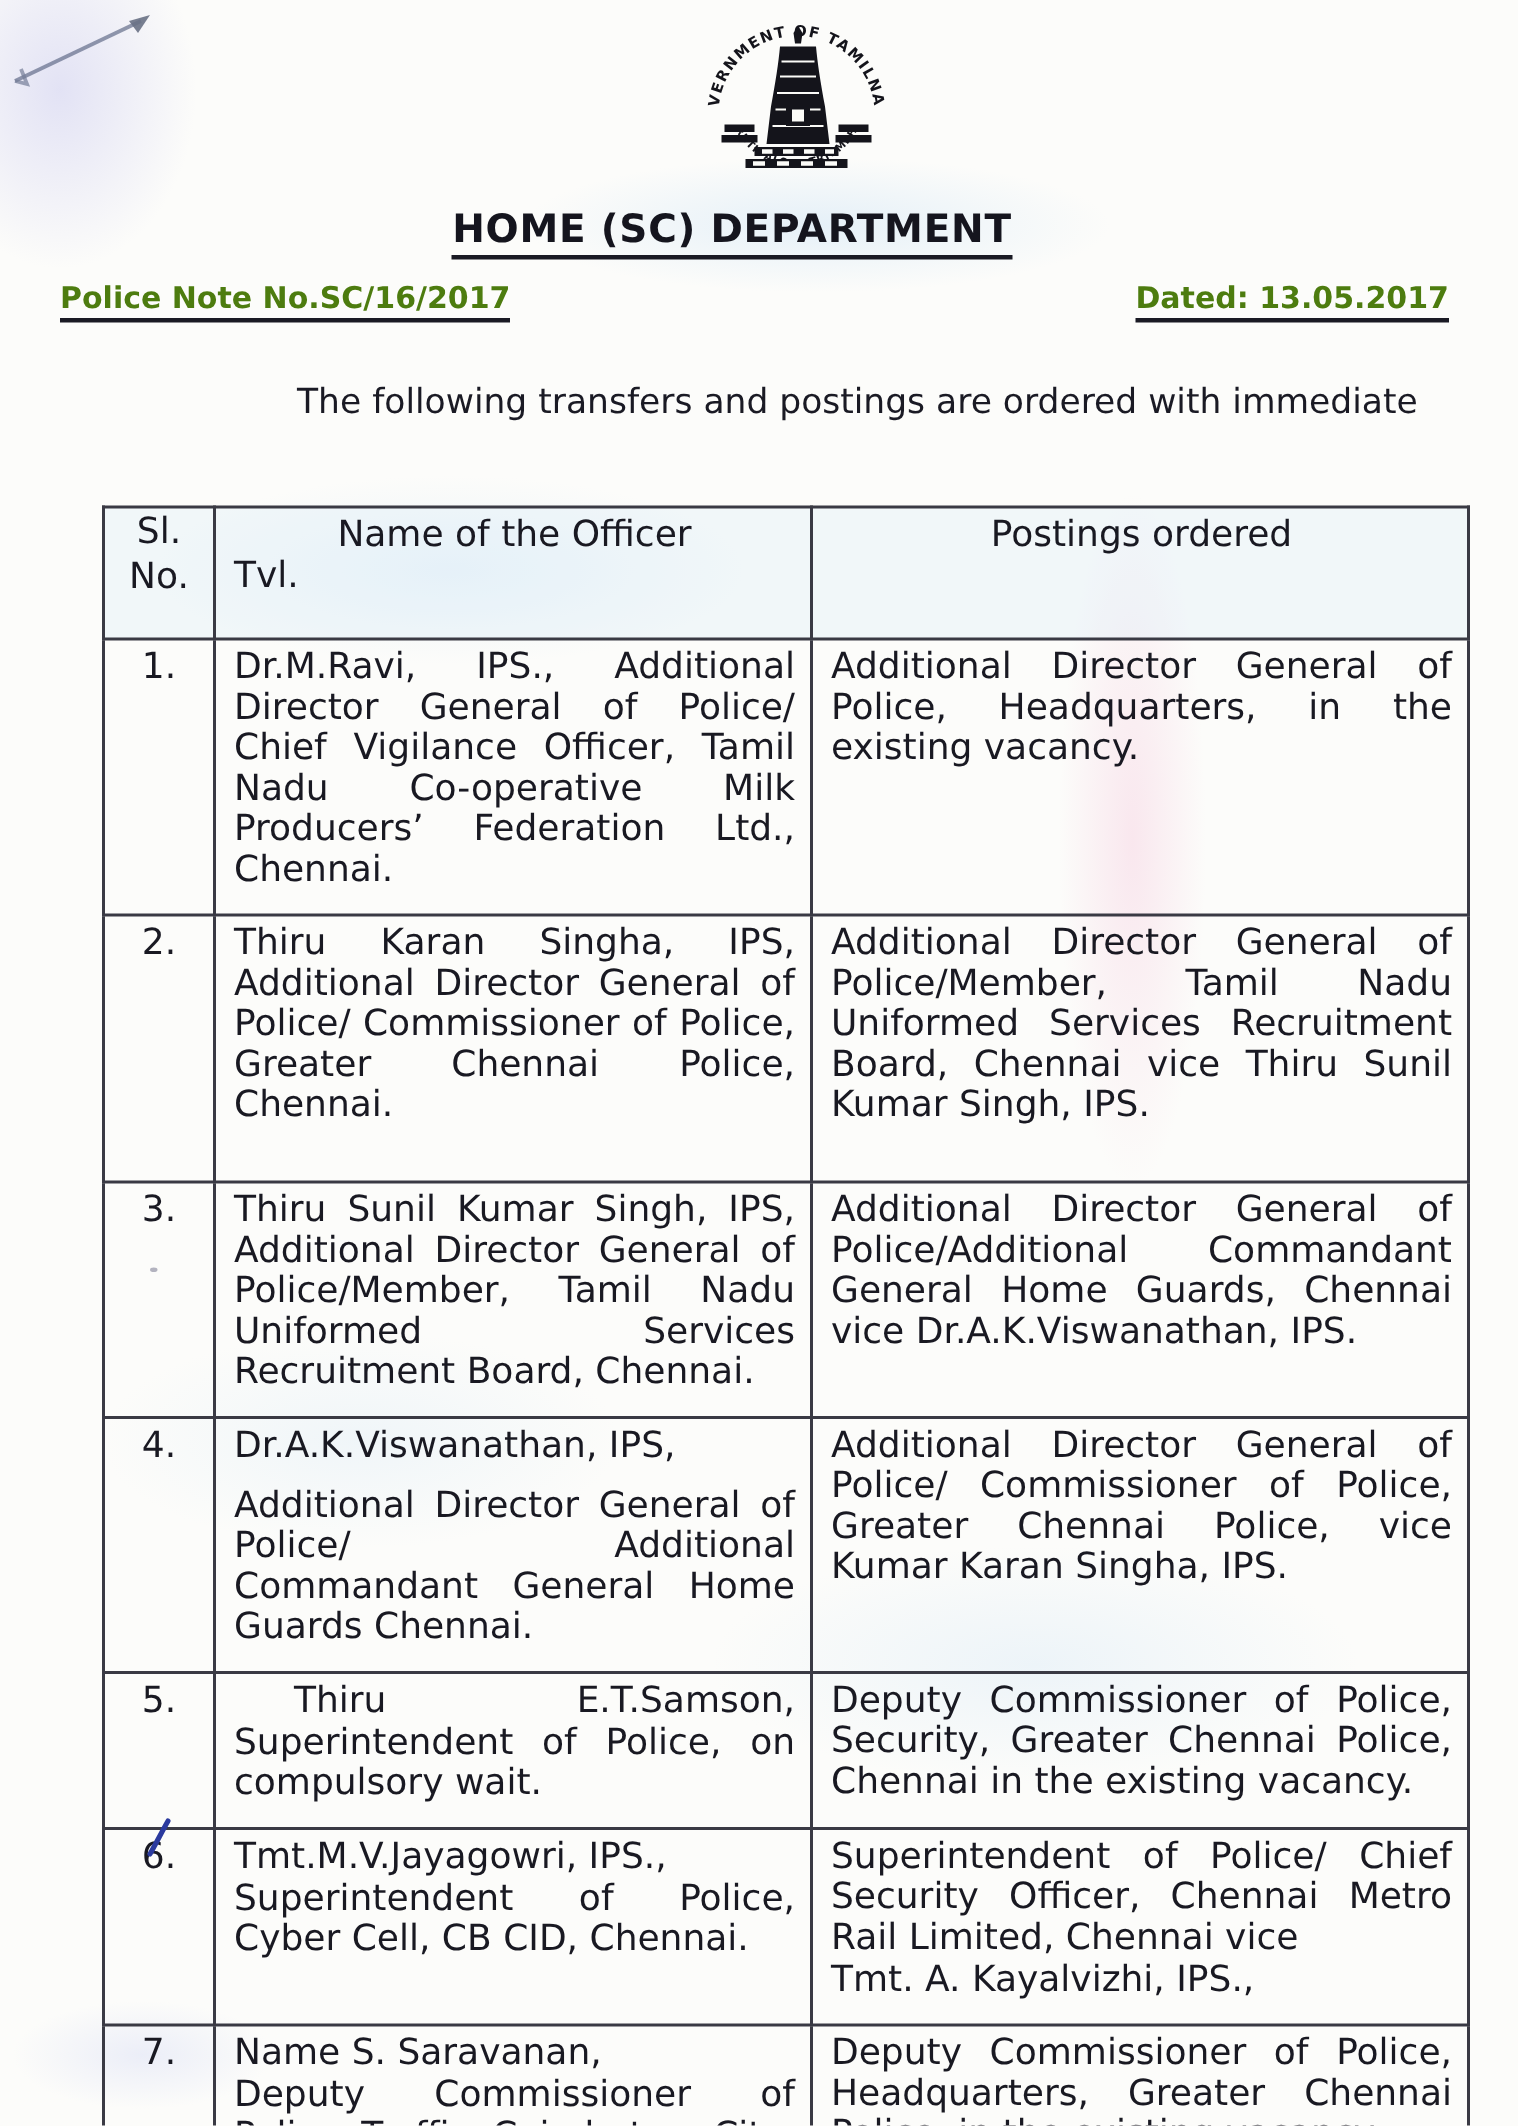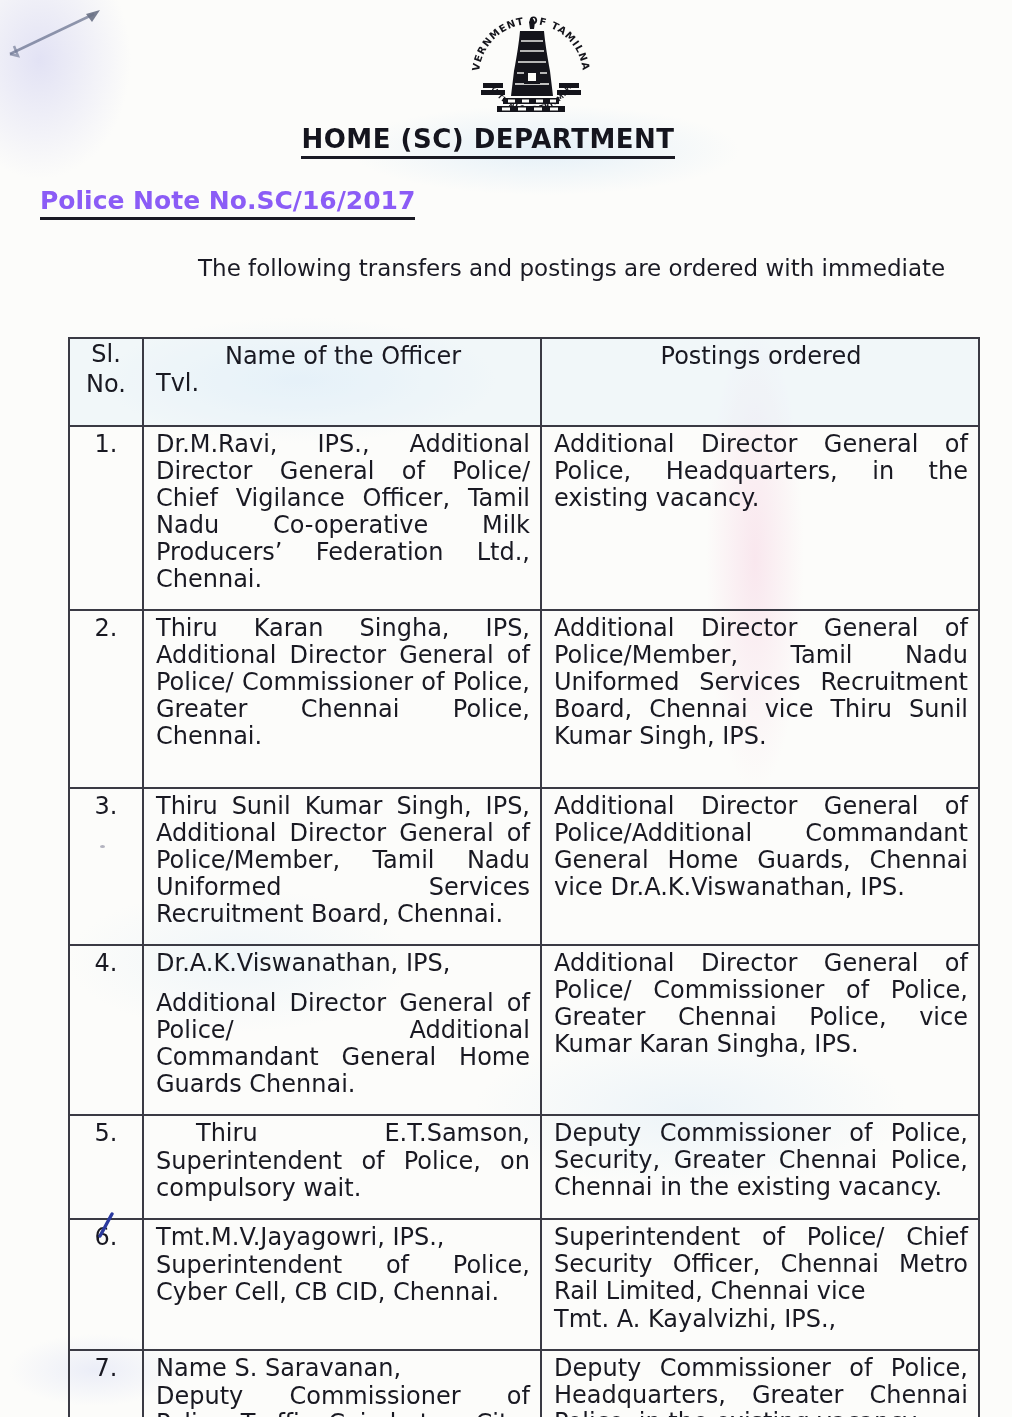--- a/index.html
+++ b/index.html
@@ -16,34 +16,34 @@
       radial-gradient(ellipse 300px 110px at 690px 1110px, rgba(214,232,246,0.40), rgba(214,232,246,0) 72%),
       radial-gradient(ellipse 240px 100px at 240px 960px, rgba(214,232,246,0.32), rgba(214,232,246,0) 72%),
       radial-gradient(ellipse 120px 50px  at 95px 1370px, rgba(210,216,244,0.40), rgba(210,216,244,0) 72%),
       #fcfcfa;
     overflow: hidden;
   }
   .pen-mark-topleft { position: absolute; left: 2px; top: 2px; opacity: .75; }
   .emblem { position: absolute; left: 466px; top: 10px; width: 130px; height: 122px; }
   .emblem svg { width: 100%; height: 100%; }
   .dept-title {
-    position: absolute; top: 124px; left: 0; width: 932px;
+    position: absolute; top: 138px; left: 0; width: 932px;
     text-align: center; padding-left: 44px;
   }
   .dept-title span {
     display: inline-block; font-size: 26px; font-weight: bold; letter-spacing: .5px;
     border-bottom: 3px solid #1a1a24; padding-bottom: 2px; color: #15151e;
   }
   .note-row {
     position: absolute; top: 186px; left: 40px; right: 46px;
     display: flex; justify-content: space-between; align-items: baseline;
   }
   .note-row .u {
-    display: inline-block; font-size: 25px; font-weight: bold;
-    border-bottom: 3px solid #1a1a24; padding-bottom: 2px; color: #8b5cf6;
+    display: inline-block; font-size: 20px; font-weight: bold;
+    border-bottom: 3px solid #1a1a24; padding-bottom: 2px; color: #4d7c0f;
   }
   .intro { position: absolute; top: 252px; left: 34px; width: 934px; font-size: 23px; line-height: 33px; }
   .intro .l1 { text-indent: 164px; }
   table.order {
     position: absolute; top: 337px; left: 68px;
     width: 910px; table-layout: fixed; border-collapse: collapse;
     font-size: 24px; line-height: 27px; color: #191922; border-radius: 13px;
   }
   col.c1 { width: 74px; } col.c2 { width: 398px; } col.c3 { width: 438px; }
   table.order td { border: 2px solid #3a3a44; vertical-align: top; }
@@ -122,20 +122,21 @@
     </g>
   </svg>
 </div>
 
 <div class="dept-title">
   <span>HOME (SC) DEPARTMENT</span>
 </div>
 
 <div class="note-row">
   <span class="u">Police Note No.SC/16/2017</span>
+  <span class="u">Dated: 13.05.2017</span>
 </div>
 
 <div class="intro">
   <div class="l1">The following transfers and postings are ordered with immediate</div>
 </div>
 
 <table class="order">
   <colgroup>
       <col class="c1">
       <col class="c2">

